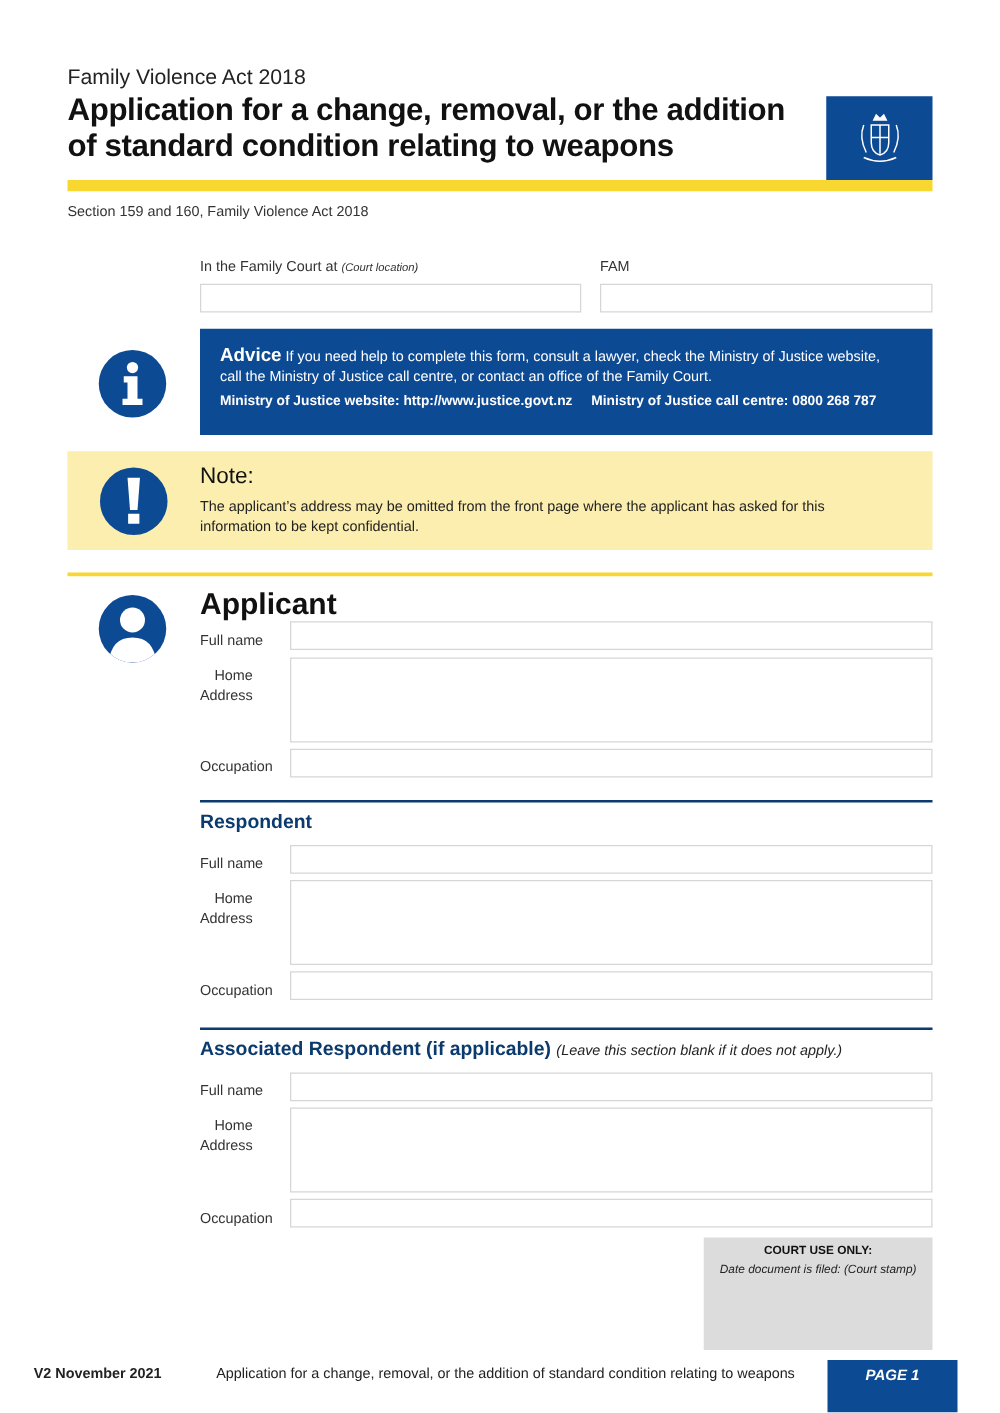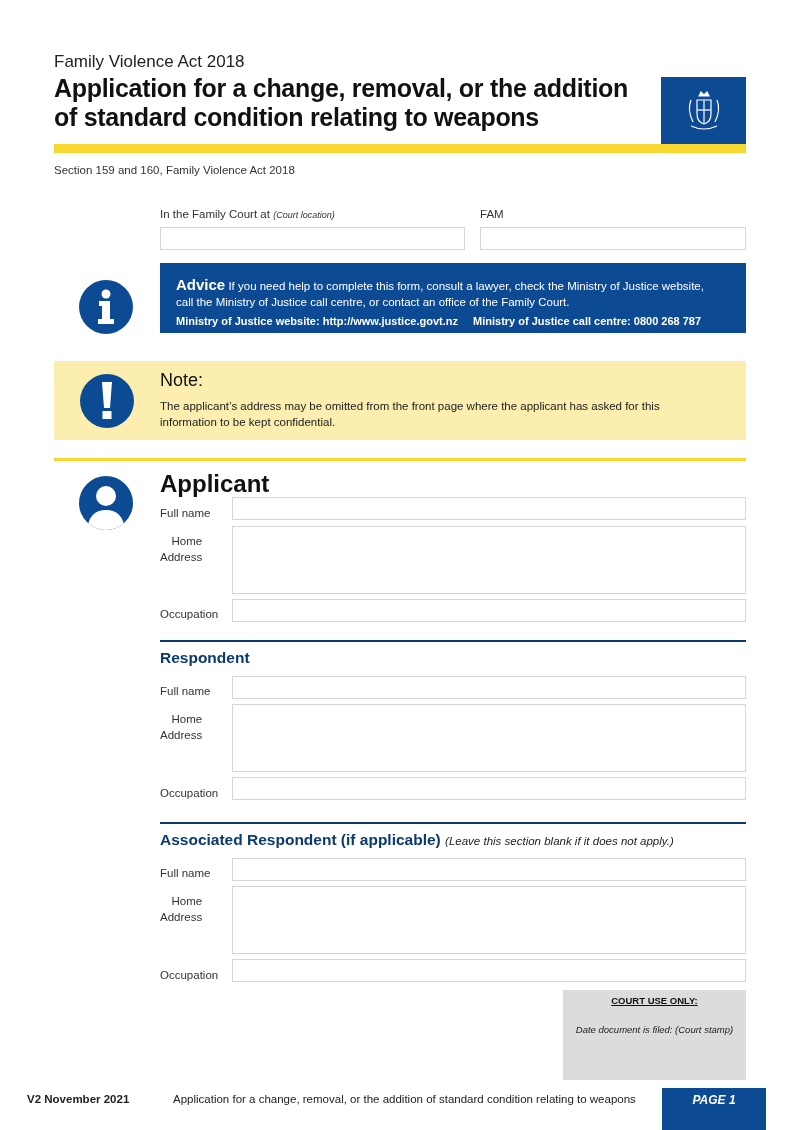--- a/index.html
+++ b/index.html
@@ -10,21 +10,21 @@
     .title { left: 54px; top: 74px; width: 600px; font-size: 25px; font-weight: bold; line-height: 29px; color: #111; letter-spacing: -0.3px; }
     .crest { left: 661px; top: 77px; width: 85px; height: 67px; background: #0d4a94; display:flex; align-items:center; justify-content:center; }
     .yellowbar { left: 54px; top: 144px; width: 692px; height: 9px; background: #f7d730; }
     .section-ref { left: 54px; top: 164px; font-size: 11.5px; color: #333; }
     .lbl-court { left: 160px; top: 208px; font-size: 11.5px; color: #333; }
     .lbl-court i { font-size: 9px; }
     .lbl-fam { left: 480px; top: 208px; font-size: 11.5px; color: #333; }
     .field { border: 1px solid #d6d6d6; background: #fff; }
     .court-input { left: 160px; top: 227px; width: 305px; height: 23px; }
     .fam-input { left: 480px; top: 227px; width: 266px; height: 23px; }
-    .advice-box { left: 160px; top: 263px; width: 586px; height: 70px; background: #0d4a94; color: #fff; padding: 14px 16px 0 16px; }
+    .advice-box { left: 160px; top: 263px; width: 586px; height: 85px; background: #0d4a94; color: #fff; padding: 14px 16px 0 16px; }
     .advice-box .line1 { font-size: 11.5px; line-height: 16px; }
     .advice-box .adv { font-size: 15px; font-weight: bold; }
     .advice-box .line3 { font-size: 11px; font-weight: bold; margin-top: 5px; }
     .advice-box .line3 span { margin-right: 12px; margin-top: 12px; }
     .icon-circle { width: 54px; height: 54px; border-radius: 50%; background: #0d4a94; display:flex; align-items:center; justify-content:center; color:#fff; }
     .info-icon { left: 79px; top: 280px; }
     .note-box { left: 54px; top: 361px; width: 692px; height: 79px; background: #fbeeae; }
     .warn-icon { left: 80px; top: 374px; }
     .note-title { left: 160px; top: 370px; font-size: 18px; font-weight: normal; color: #111; }
     .note-text { left: 160px; top: 398px; width: 560px; font-size: 11.5px; line-height: 16px; color: #222; }
@@ -32,22 +32,22 @@
     .person-icon { left: 79px; top: 476px; overflow:hidden; align-items:flex-end; }
     .sec-title { left: 160px; font-size: 24px; font-weight: bold; }
     .sec-title.black { color: #111; }
     .sec-title.blue { color: #0b3a6e; font-size: 15.5px; }
     .sec-title i { font-size: 11.5px; font-weight: normal; color: #222; }
     .flabel { left: 160px; font-size: 11.5px; color: #333; line-height: 16px; text-align: right; }
     .in-line { left: 232px; width: 514px; height: 23px; }
     .in-area { left: 232px; width: 514px; height: 68px; }
     .blueline { left: 160px; width: 586px; height: 2px; background: #0b3a6e; }
     .court-use { left: 563px; top: 990px; width: 183px; height: 90px; background: #dcdcdc; text-align:center; padding-top: 5px; }
-    .court-use .cu1 { font-size: 9.5px; font-weight: bold; color: #111; text-decoration: underline; }
-    .court-use .cu2 { font-size: 9.5px; font-style: italic; color: #222; margin-top: 18px; }
+    .court-use .cu1 { font-size: 9.5px; font-weight: bold; color: #111; }
+    .court-use .cu2 { font-size: 9.5px; font-style: italic; color: #222; margin-top: 4px; }
     .footer-ver { left: 27px; top: 1093px; font-size: 11.5px; color: #222; font-weight: bold; }
     .footer-title { left: 173px; top: 1093px; font-size: 11.5px; color: #222; }
     .page-box { left: 662px; top: 1088px; width: 104px; height: 42px; background: #0d4a94; color: #fff; font-weight: bold; font-size: 12px; text-align: center; padding-top: 5px; font-style: italic; }
   </style>
 </head>
 <body>
 
 <div class="abs act">Family Violence Act 2018</div>
 <div class="abs title">
   <div>Application for a change, removal, or the addition</div>

